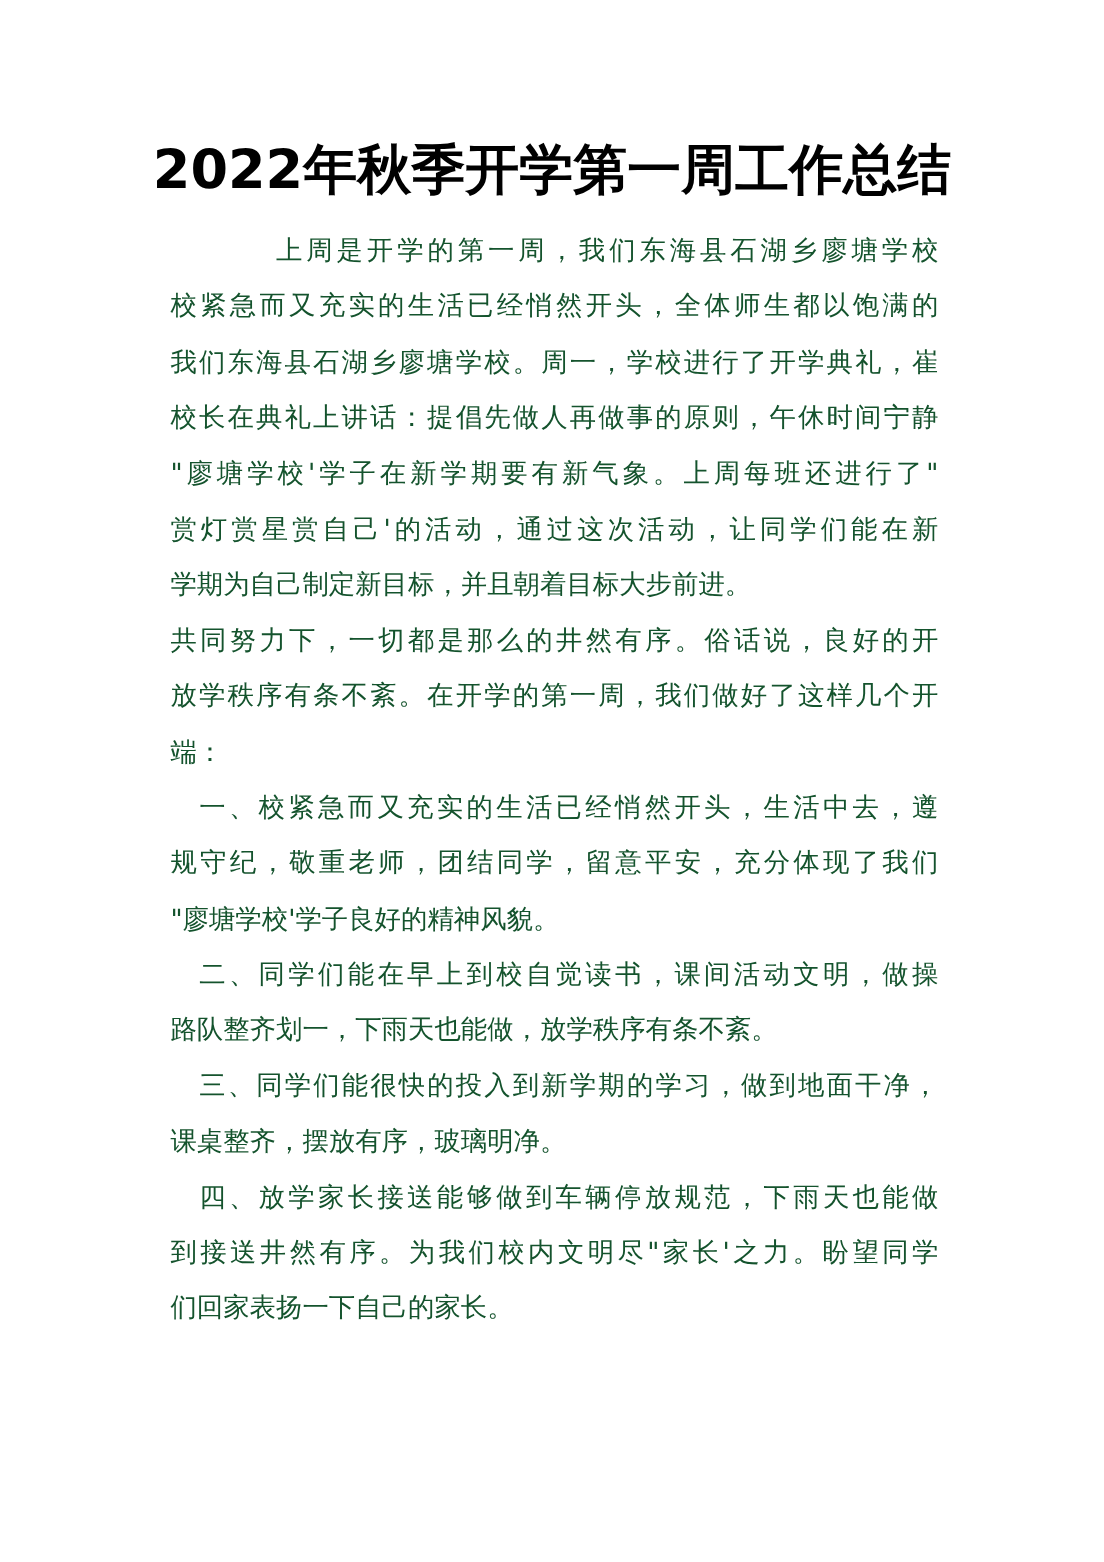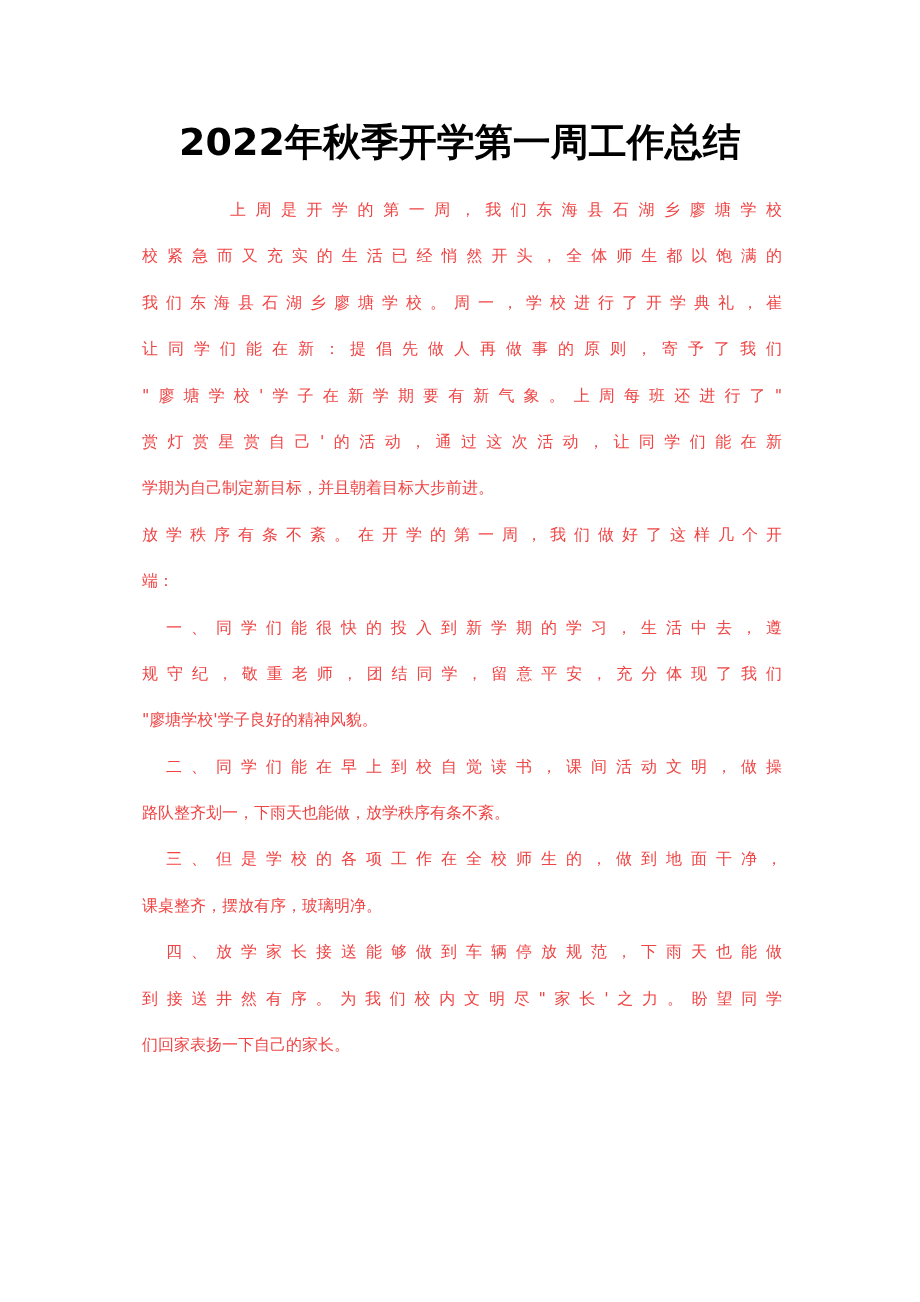--- a/index.html
+++ b/index.html
@@ -24,84 +24,85 @@
       background: #ffffff;
     }
     .title {
       position: absolute;
       left: 0;
       top: 120px;
       width: 920px;
       text-align: center;
       font-family: "DejaVu Sans", "Liberation Sans", sans-serif;
       font-weight: bold;
-      font-size: 38px;
+      font-size: 45px;
       line-height: 44px;
       letter-spacing: 0px;
       color: #000;
     }
     .body {
       position: absolute;
       left: 142px;
       top: 187px;
       width: 640px;
     }
     .line {
       display: block;
       height: 46.4px;
       line-height: 46.4px;
-      font-size: 16px;
+      font-size: 22px;
       white-space: nowrap;
       text-align: justify;
       text-align-last: justify;
-      color: #ef4444;
+      color: #14532d;
       font-family: "DejaVu Sans", "Liberation Sans", sans-serif;
     }
     .line.last {
       text-align-last: left;
     }
     .indent-big { padding-left: 88px; }
     .indent-small { padding-left: 24px; }
   </style>
 </head>
 <body>
 
 <div class="page">
   <div class="title">2022年秋季开学第一周工作总结</div>
 
   <div class="body">
 
     <div>
       <span class="line indent-big">上周是开学的第一周，我们东海县石湖乡廖塘学校</span>
       <span class="line">校紧急而又充实的生活已经悄然开头，全体师生都以饱满的</span>
       <span class="line">我们东海县石湖乡廖塘学校。周一，学校进行了开学典礼，崔</span>
-      <span class="line">让同学们能在新：提倡先做人再做事的原则，寄予了我们</span>
+      <span class="line">校长在典礼上讲话：提倡先做人再做事的原则，午休时间宁静</span>
       <span class="line">"廖塘学校'学子在新学期要有新气象。上周每班还进行了"</span>
       <span class="line">赏灯赏星赏自己'的活动，通过这次活动，让同学们能在新</span>
       <span class="line last">学期为自己制定新目标，并且朝着目标大步前进。</span>
     </div>
 
     <div>
+      <span class="line">共同努力下，一切都是那么的井然有序。俗话说，良好的开</span>
       <span class="line">放学秩序有条不紊。在开学的第一周，我们做好了这样几个开</span>
       <span class="line last">端：</span>
     </div>
 
     <div>
-      <span class="line indent-small">一、同学们能很快的投入到新学期的学习，生活中去，遵</span>
+      <span class="line indent-small">一、校紧急而又充实的生活已经悄然开头，生活中去，遵</span>
       <span class="line">规守纪，敬重老师，团结同学，留意平安，充分体现了我们</span>
       <span class="line last">"廖塘学校'学子良好的精神风貌。</span>
     </div>
 
     <div>
       <span class="line indent-small">二、同学们能在早上到校自觉读书，课间活动文明，做操</span>
       <span class="line last">路队整齐划一，下雨天也能做，放学秩序有条不紊。</span>
     </div>
 
     <div>
-      <span class="line indent-small">三、但是学校的各项工作在全校师生的，做到地面干净，</span>
+      <span class="line indent-small">三、同学们能很快的投入到新学期的学习，做到地面干净，</span>
       <span class="line last">课桌整齐，摆放有序，玻璃明净。</span>
     </div>
 
     <div>
       <span class="line indent-small">四、放学家长接送能够做到车辆停放规范，下雨天也能做</span>
       <span class="line">到接送井然有序。为我们校内文明尽"家长'之力。盼望同学</span>
       <span class="line last">们回家表扬一下自己的家长。</span>
     </div>
   </div>
 </div>

